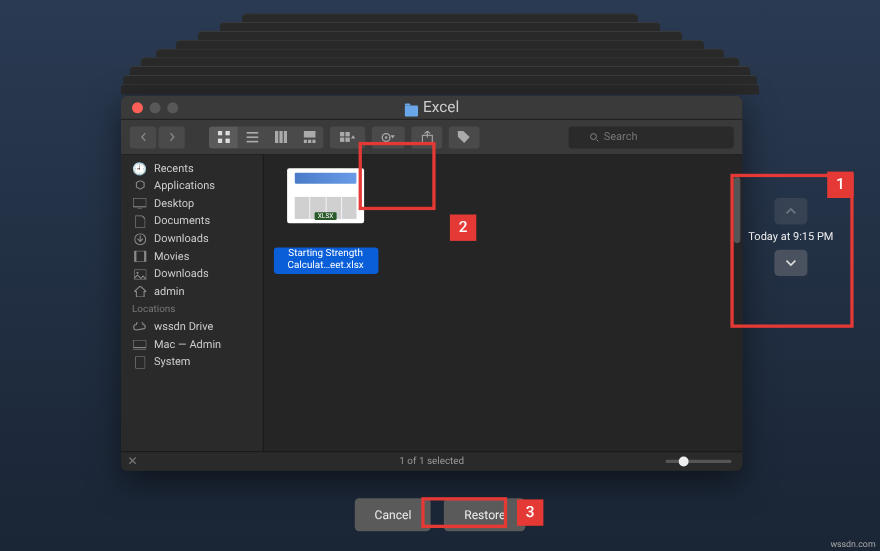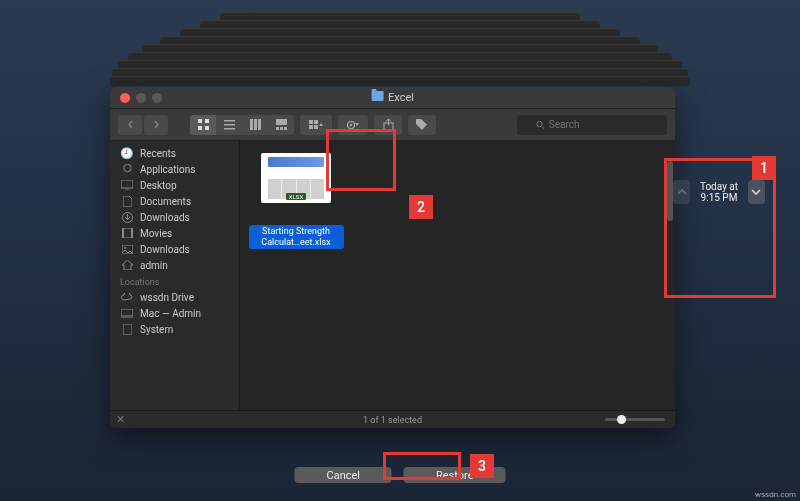--- a/index.html
+++ b/index.html
@@ -6,21 +6,21 @@
 body{width:800px;height:501px;background:linear-gradient(180deg,#2a3a52 0%,#1a2535 100%);overflow:hidden;position:relative}
 .stack{position:absolute;top:12px;left:50%;transform:translateX(-50%)}
 .stack-layer{position:absolute;height:10px;background:#292929;border-top:1px solid #3a3a3a;border-radius:4px 4px 0 0}
 .finder-window{position:absolute;top:87px;left:110px;width:565px;height:341px;background:#2a2a2a;border-radius:6px;box-shadow:0 10px 30px rgba(0,0,0,0.5);display:flex;flex-direction:column;overflow:hidden}
 .titlebar{height:22px;background:#3a3a3a;display:flex;align-items:center;position:relative;border-bottom:1px solid #222}
 .traffic-lights{display:flex;gap:6px;padding-left:10px}
 .tl{width:10px;height:10px;border-radius:50%}
 .tl-red{background:#ff5f57}
 .tl-yellow{background:#585858}
 .tl-green{background:#585858}
-.title-center{position:absolute;left:50%;transform:translateX(-50%);display:flex;align-items:flex-start;gap:5px;color:#ccc;font-size:11px}
+.title-center{position:absolute;left:50%;transform:translateX(-50%);display:flex;align-items:flex-end;gap:5px;color:#ccc;font-size:14px}
 .folder-icon-sm{width:12px;height:10px;background:#6aa7e8;border-radius:1px;position:relative}
 .folder-icon-sm:before{content:"";position:absolute;top:-2px;left:0;width:5px;height:2px;background:#6aa7e8;border-radius:1px 1px 0 0}
 .toolbar{height:32px;background:#3a3a3a;display:flex;align-items:center;padding:0 8px;gap:6px;border-bottom:1px solid #222}
 .nav-btns{display:flex;gap:2px}
 .tb-btn{height:20px;background:#4a4a4a;border:none;border-radius:3px;display:flex;align-items:center;justify-content:center;color:#aaa;font-size:10px}
 .nav-btn{width:24px}
 .view-group{display:flex;background:#4a4a4a;border-radius:3px;overflow:hidden}
 .view-btn{width:26px;height:20px;background:transparent;border:none;display:flex;align-items:center;justify-content:center;color:#aaa}
 .view-btn.active{background:#5a5a5a}
 .arrange-btn{width:32px}
@@ -42,22 +42,22 @@
 .thumb-body{width:90%;height:20px;background:#f0f0f0;display:flex;gap:1px}
 .thumb-body div{flex:1;background:#d0d0d0}
 .xlsx-badge{position:absolute;bottom:3px;background:#2a5a2a;color:#fff;font-size:6px;padding:0 3px;border-radius:1px}
 .file-label{background:#0a5fd8;color:#fff;font-size:9px;text-align:center;border-radius:3px;padding:1px 3px;margin-top:22px;line-height:1.2;width:95px}
 .statusbar{height:18px;background:#2a2a2a;border-top:1px solid #1a1a1a;display:flex;align-items:center;justify-content:center;position:relative;color:#999;font-size:9px}
 .close-x{position:absolute;left:6px;color:#777;font-size:11px}
 .zoom-slider{position:absolute;right:10px;display:flex;align-items:center}
 .slider-track{width:60px;height:3px;background:#555;border-radius:2px;position:relative}
 .slider-thumb{position:absolute;left:12px;top:-3px;width:9px;height:9px;background:#eee;border-radius:50%}
 .bottom-buttons{position:absolute;bottom:18px;left:50%;transform:translateX(-50%);display:flex;gap:12px;align-items:center}
-.btn{height:16px;padding:0 32px;background:#5a5a5a;border:none;border-radius:4px;color:#eee;font-size:11px;cursor:pointer}
-.timeline{position:absolute;right:35px;top:180px;width:92px;display:flex;align-items:center;gap:6px}
+.btn{height:30px;padding:0 18px;background:#5a5a5a;border:none;border-radius:4px;color:#eee;font-size:11px;cursor:pointer}
+.timeline{position:absolute;right:35px;top:180px;width:92px;display:flex;flex-direction:column;align-items:center;gap:6px}
 .tl-btn{width:30px;height:24px;background:#4a5260;border:none;border-radius:4px;color:#bbb;display:flex;align-items:center;justify-content:center;font-size:10px}
 .tl-btn.disabled{opacity:0.5}
 .tl-label{color:#eee;font-size:10px;text-align:center}
 .callout{position:absolute;background:#e53935;color:#fff;font-size:14px;font-weight:500;display:flex;align-items:center;justify-content:center;width:24px;height:24px}
 .red-box{position:absolute;border:3px solid #e53935;pointer-events:none}
 svg{display:block}
 .watermark{position:absolute;bottom:2px;right:4px;color:#aaa;font-size:8px}
 </style>
 </head>
 <body>

